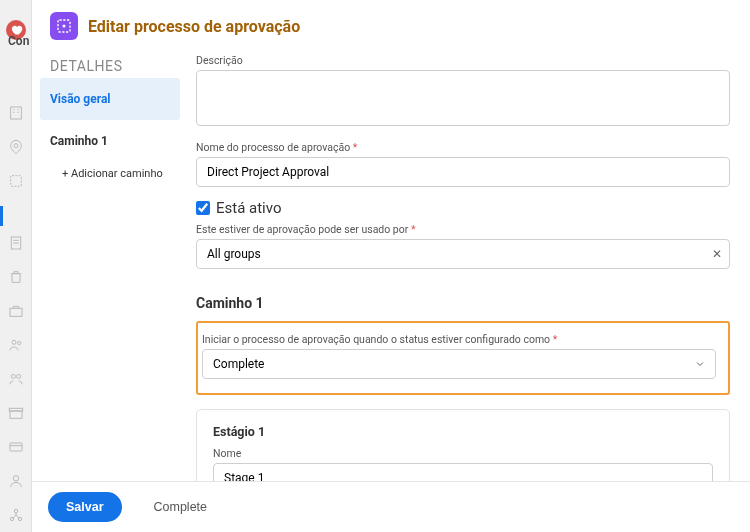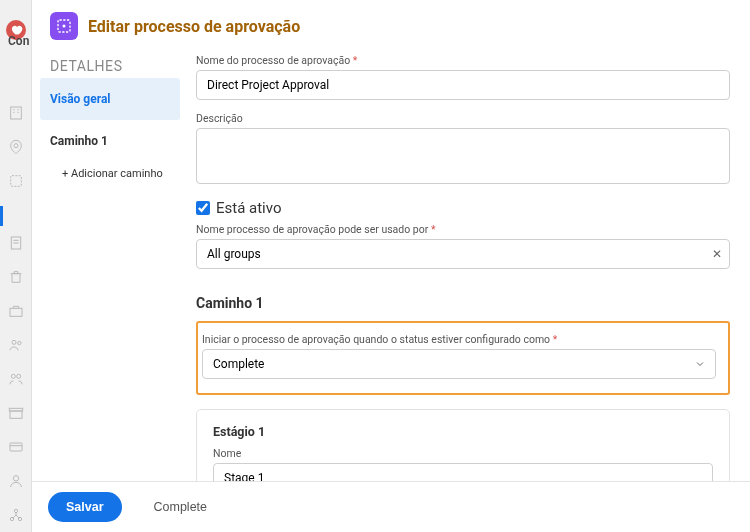--- a/index.html
+++ b/index.html
@@ -173,36 +173,36 @@
     <div class="sidebar">
       <div class="sb-section-label">DETALHES</div>
       <div class="sb-item active">Visão geral</div>
       <div class="sb-item bold">Caminho 1</div>
       <div class="sb-sub">+ Adicionar caminho</div>
     </div>
 
     <div class="content">
 
       <div class="form-group">
+        <label class="lbl">Descrição</label>
+        <textarea class="textarea" style=""></textarea>
+      </div>
+
+      <div class="form-group">
         <label class="lbl"><span>Nome do processo de aprovação</span> <span class="req">*</span></label>
         <input class="input" value="Direct Project Approval" style="">
-      </div>
-
-      <div class="form-group">
-        <label class="lbl">Descrição</label>
-        <textarea class="textarea" style=""></textarea>
       </div>
 
       <div class="check-row">
         <input type="checkbox" class="chk" checked="" style="">
         <span class="chk-label">Está ativo</span>
       </div>
 
       <div class="form-group">
-        <label class="lbl"><span>Nome processo de aprovação pode ser usado por</span> <span class="req">*</span></label>
+        <label class="lbl"><span>Este estiver de aprovação pode ser usado por</span> <span class="req">*</span></label>
         <div class="select-wrap">
           <input class="input" readonly="" value="All groups" style="">
           <span class="clear-x">✕</span>
         </div>
       </div>
 
       <div class="section-heading">Caminho 1</div>
 
       <div class="highlight-box">
         <label class="lbl"><span>Iniciar o processo de aprovação quando o status estiver configurado como</span> <span class="req">*</span></label>

